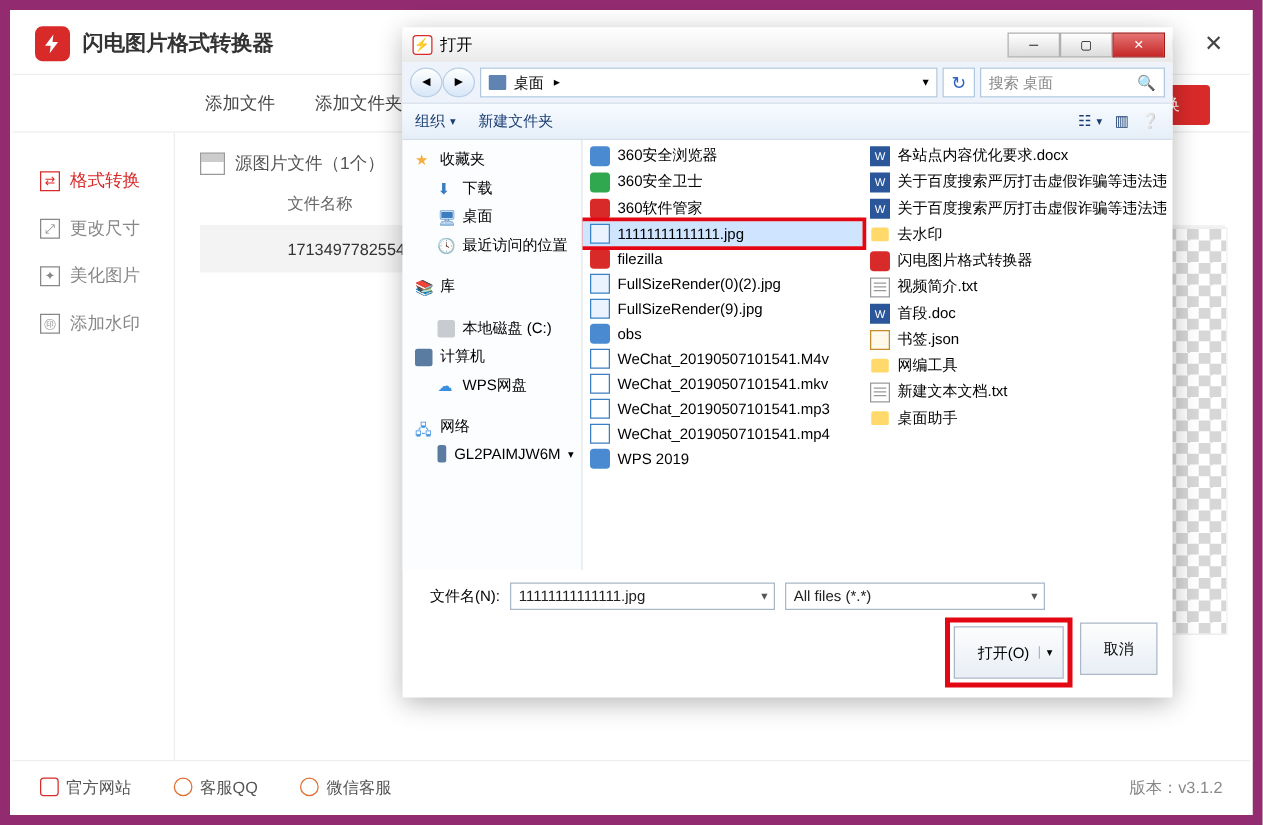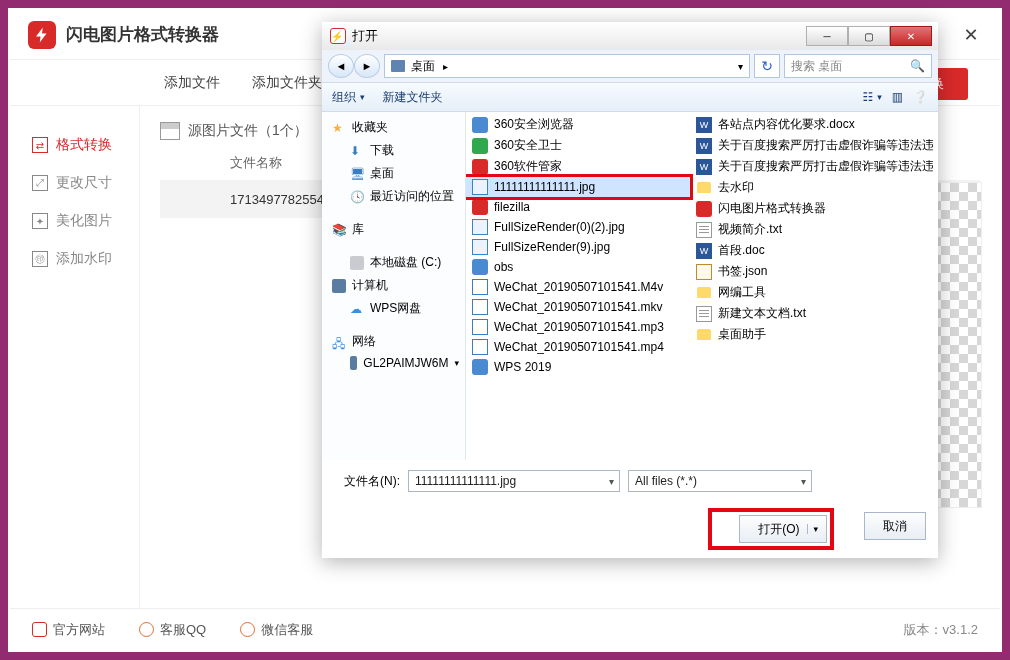--- a/index.html
+++ b/index.html
@@ -56,26 +56,26 @@
     .tree-item.hdr { font-weight:normal;}
     .tree-item.sub { padding-left:26px;}
     .tree-ico { width:14px; height:14px;}
     .od-files { flex:1; display:flex; position:relative;}
     .fcol { flex:1; padding:2px 0;}
     .frow { display:flex; align-items:center; gap:6px; padding:2px 4px 2px 6px; font-size:12px; white-space:nowrap; cursor:pointer;}
     .frow-ico { width:16px; height:16px; flex-shrink:0; display:flex; align-items:center; justify-content:center; font-size:12px;}
     .red-box { outline:3px solid #e30613; outline-offset:0; background:#cfe5ff;}
     .od-hscroll { height:18px; background:#f0f0f0; border-top:1px solid #ddd; position:relative;}
     .od-hscroll .thumb{ position:absolute; left:28%; top:2px; width:34%; height:12px; background:#d2d9e2; border:1px solid #b6c2d0; border-radius:2px;}
-    .od-bottom { padding:10px 12px 12px 22px; display:flex; flex-direction:column; gap:20px;}
+    .od-bottom { padding:10px 12px 12px 22px; display:flex; flex-direction:column; gap:10px;}
     .od-fn-row { display:flex; align-items:center; gap:8px;}
     .od-combo { height:22px; border:1px solid #a9b7c8; background:#fff; display:flex; align-items:center; padding:0 6px; font-size:12px; color:#222; position:relative; cursor:pointer;}
     .od-combo::after { content:"▾"; position:absolute; right:5px; font-size:10px; color:#555;}
     .od-btn-row { display:flex; justify-content:flex-end; gap:10px;}
-    .od-btn { height:28px; padding:0 18px; border:1px solid #a9b7c8; background:linear-gradient(#fdfdfd,#e8eef5); display:flex; align-items:center; justify-content:center; font-size:12px; cursor:pointer;margin-left:24px;}
+    .od-btn { height:42px; padding:0 18px; border:1px solid #a9b7c8; background:linear-gradient(#fdfdfd,#e8eef5); display:flex; align-items:center; justify-content:center; font-size:12px; cursor:pointer;}
     .od-btn.open { padding-right:8px;}
     .od-btn.open .split { margin-left:8px; border-left:1px solid #a9b7c8; padding-left:5px; font-size:9px;}
     .open-redbox { outline:4px solid #e30613;}
     .ico-folder{background:#ffda6a;border-radius:2px 2px 1px 1px;width:14px;height:11px;}
     .ico-img{border:1px solid #3b83c7;background:#eaf3ff;}
     .ico-doc{border:1px solid #3b7dc1;background:#fff;}
     .ico-word{background:#2b579a;color:#fff;font-size:9px;text-align:center;line-height:16px;}
     .ico-txt{border:1px solid #999;background:#fff;position:relative;}
     .ico-txt::before{content:"";position:absolute;top:3px;left:2px;right:2px;height:1px;background:#999;box-shadow:0 3px 0 #999,0 6px 0 #999;}
     .ico-json{border:1px solid #c08a2d;background:#fff9ea;}
@@ -371,21 +371,21 @@
         </div>
     </div>
   </div>
 
   <div class="od-bottom">
     <div class="od-fn-row">
       <span>文件名(N):</span>
       <div class="od-combo" style="width:212px">
           <span>11111111111111.jpg</span>
         </div>
-      <div class="od-combo" style="width:184px">
+      <div class="od-combo" style="width:208px">
           <span>All files (*.*)</span>
         </div>
     </div>
     <div class="od-btn-row">
       <div class="open-redbox" style="padding:3px;">
         <div class="od-btn open">
             <span>打开(O)</span>
             <span class="split">▾</span>
           </div>
       </div>

